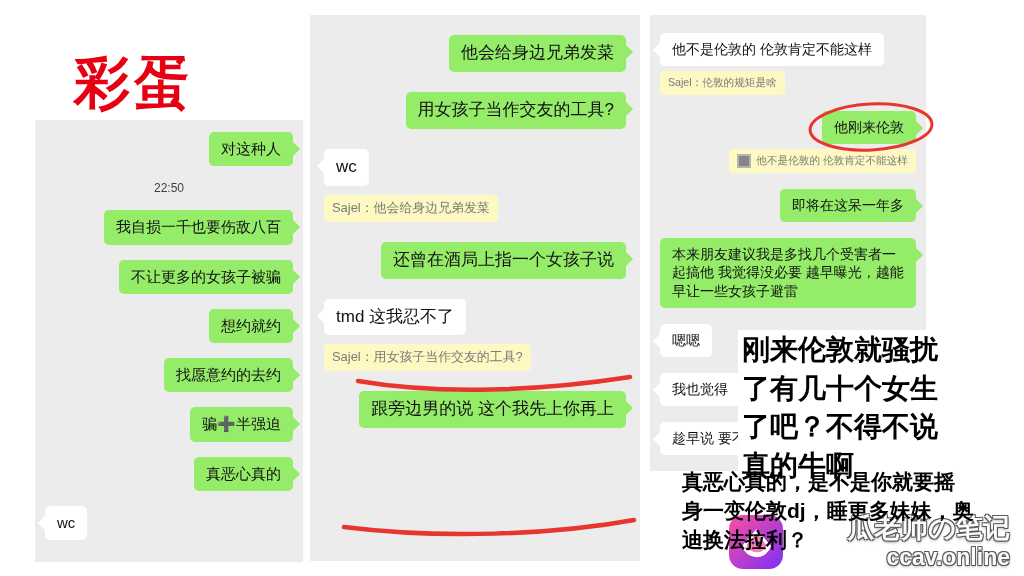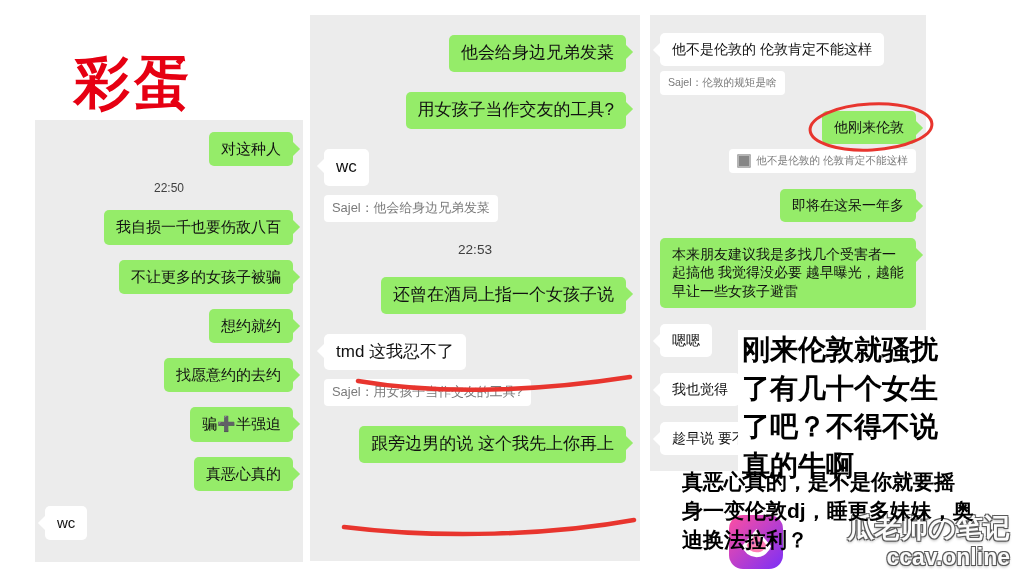--- a/index.html
+++ b/index.html
@@ -33,21 +33,21 @@
   .bubble.sent::after{
     content:"";position:absolute;right:-5px;top:12px;width:10px;height:10px;
     background:#95ec69;transform:rotate(45deg);
   }
   .bubble.received::after{
     content:"";position:absolute;left:-5px;top:12px;width:10px;height:10px;
     background:#ffffff;transform:rotate(45deg);
   }
   .time{text-align:center;color:#404040;font-size:0.8em;}
   .quote{
-    align-self:flex-start;background:#ffffff;color:#7a7a7a;
+    align-self:flex-start;background:#fef9c3;color:#7a7a7a;
     font-size:0.76em;line-height:1.3;padding:5px 8px;border-radius:4px;
     margin-top:-11px;max-width:88%;
   }
   .quote.right{align-self:flex-end;display:flex;align-items:center;gap:5px;}
   .thumb{width:14px;height:14px;background:#868686;border-radius:2px;flex:0 0 auto;
          box-shadow:inset 0 0 0 2px #b5b5b5;}
   .note{
     position:absolute;font-weight:bold;color:#000;line-height:1.38;z-index:6;
   }
   #note1{left:738px;top:330px;width:216px;font-size:28px;background:#ffffff;padding:1px 4px;}
@@ -98,21 +98,20 @@
   <div class="row sent">
       <div class="bubble sent">他会给身边兄弟发菜</div>
     </div>
   <div class="row sent">
       <div class="bubble sent">用女孩子当作交友的工具?</div>
     </div>
   <div class="row received">
       <div class="bubble received">wc</div>
     </div>
   <div class="quote">Sajel：他会给身边兄弟发菜</div>
-  <div class="time">22:53</div>
   <div class="row sent">
       <div class="bubble sent">还曾在酒局上指一个女孩子说</div>
     </div>
   <div class="row received">
       <div class="bubble received">tmd 这我忍不了</div>
     </div>
   <div class="quote">Sajel：用女孩子当作交友的工具?</div>
   <div class="row sent">
       <div class="bubble sent">跟旁边男的说 这个我先上你再上</div>
     </div>

